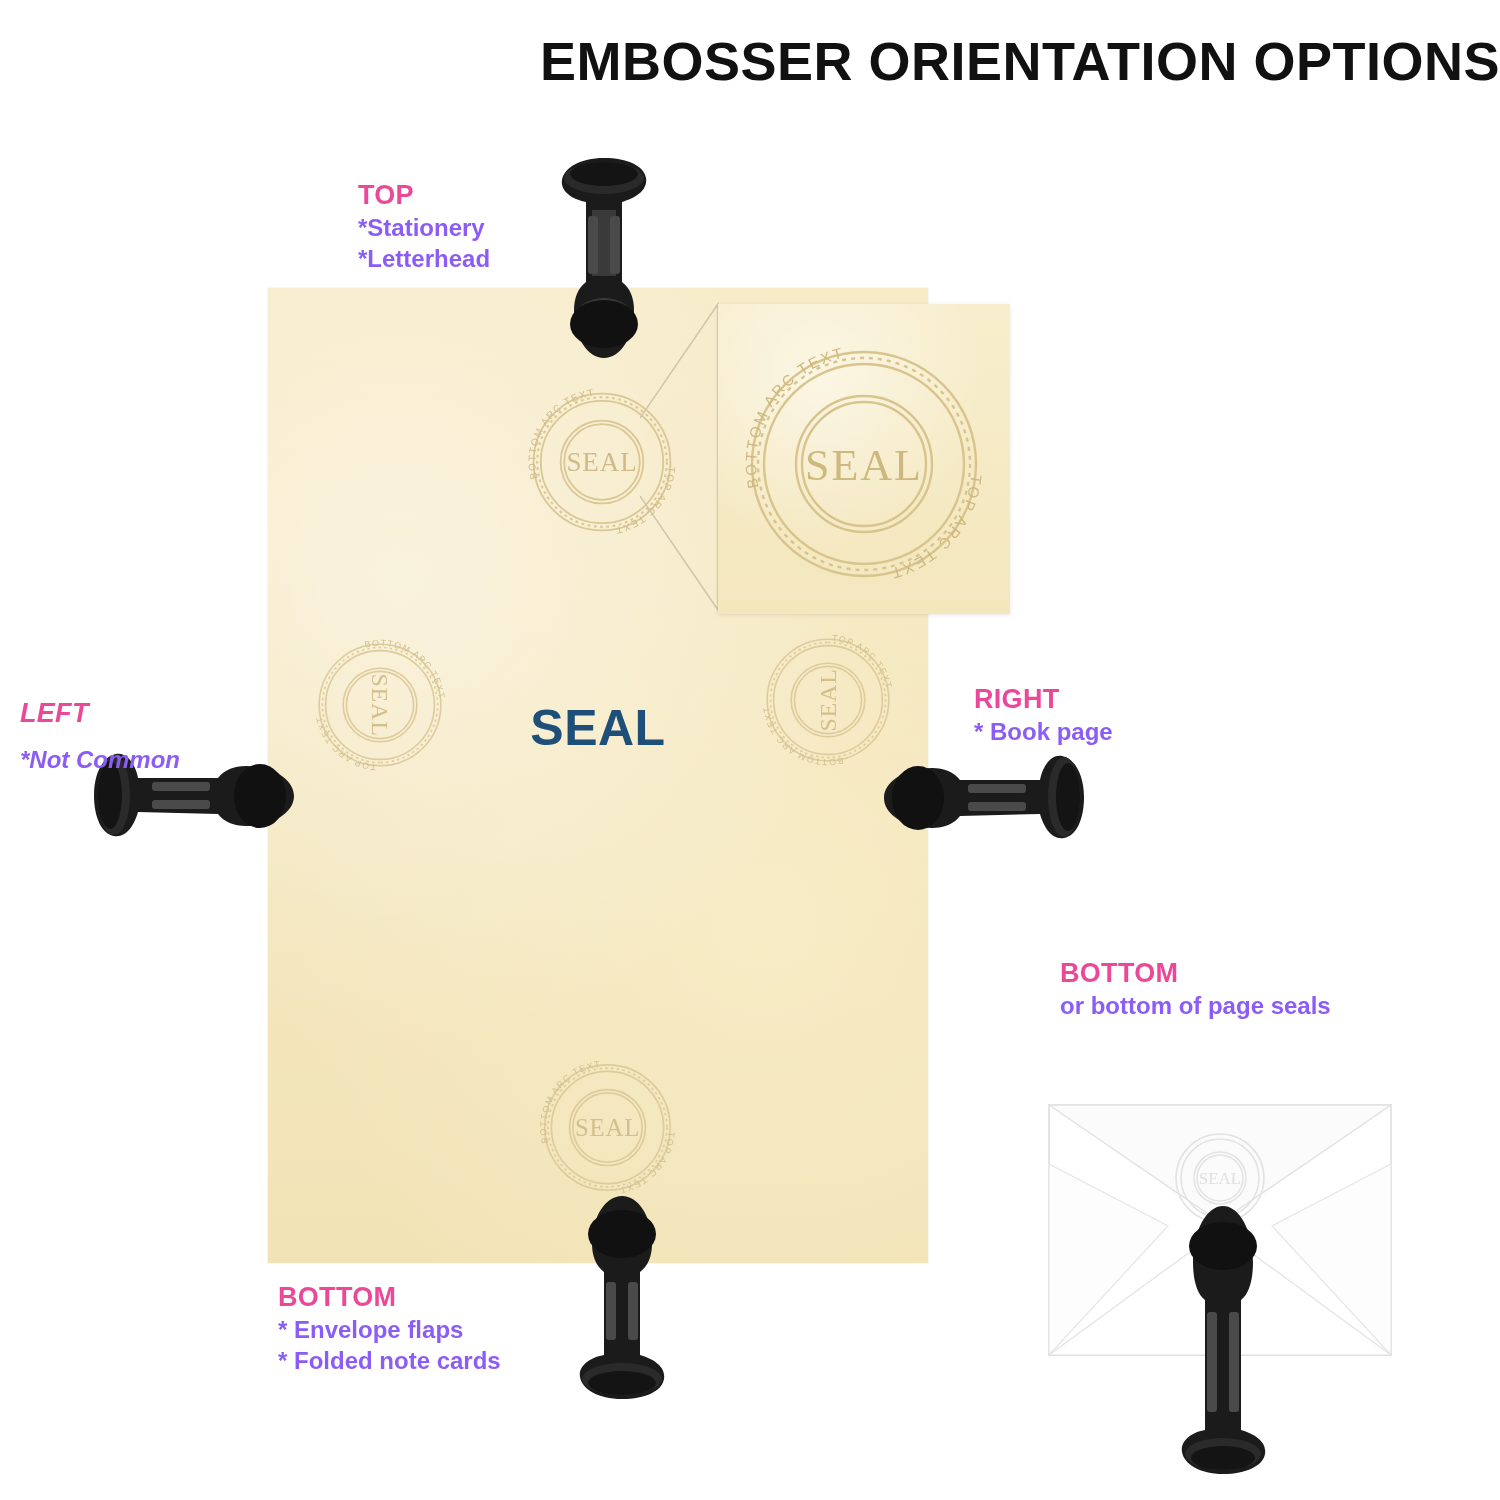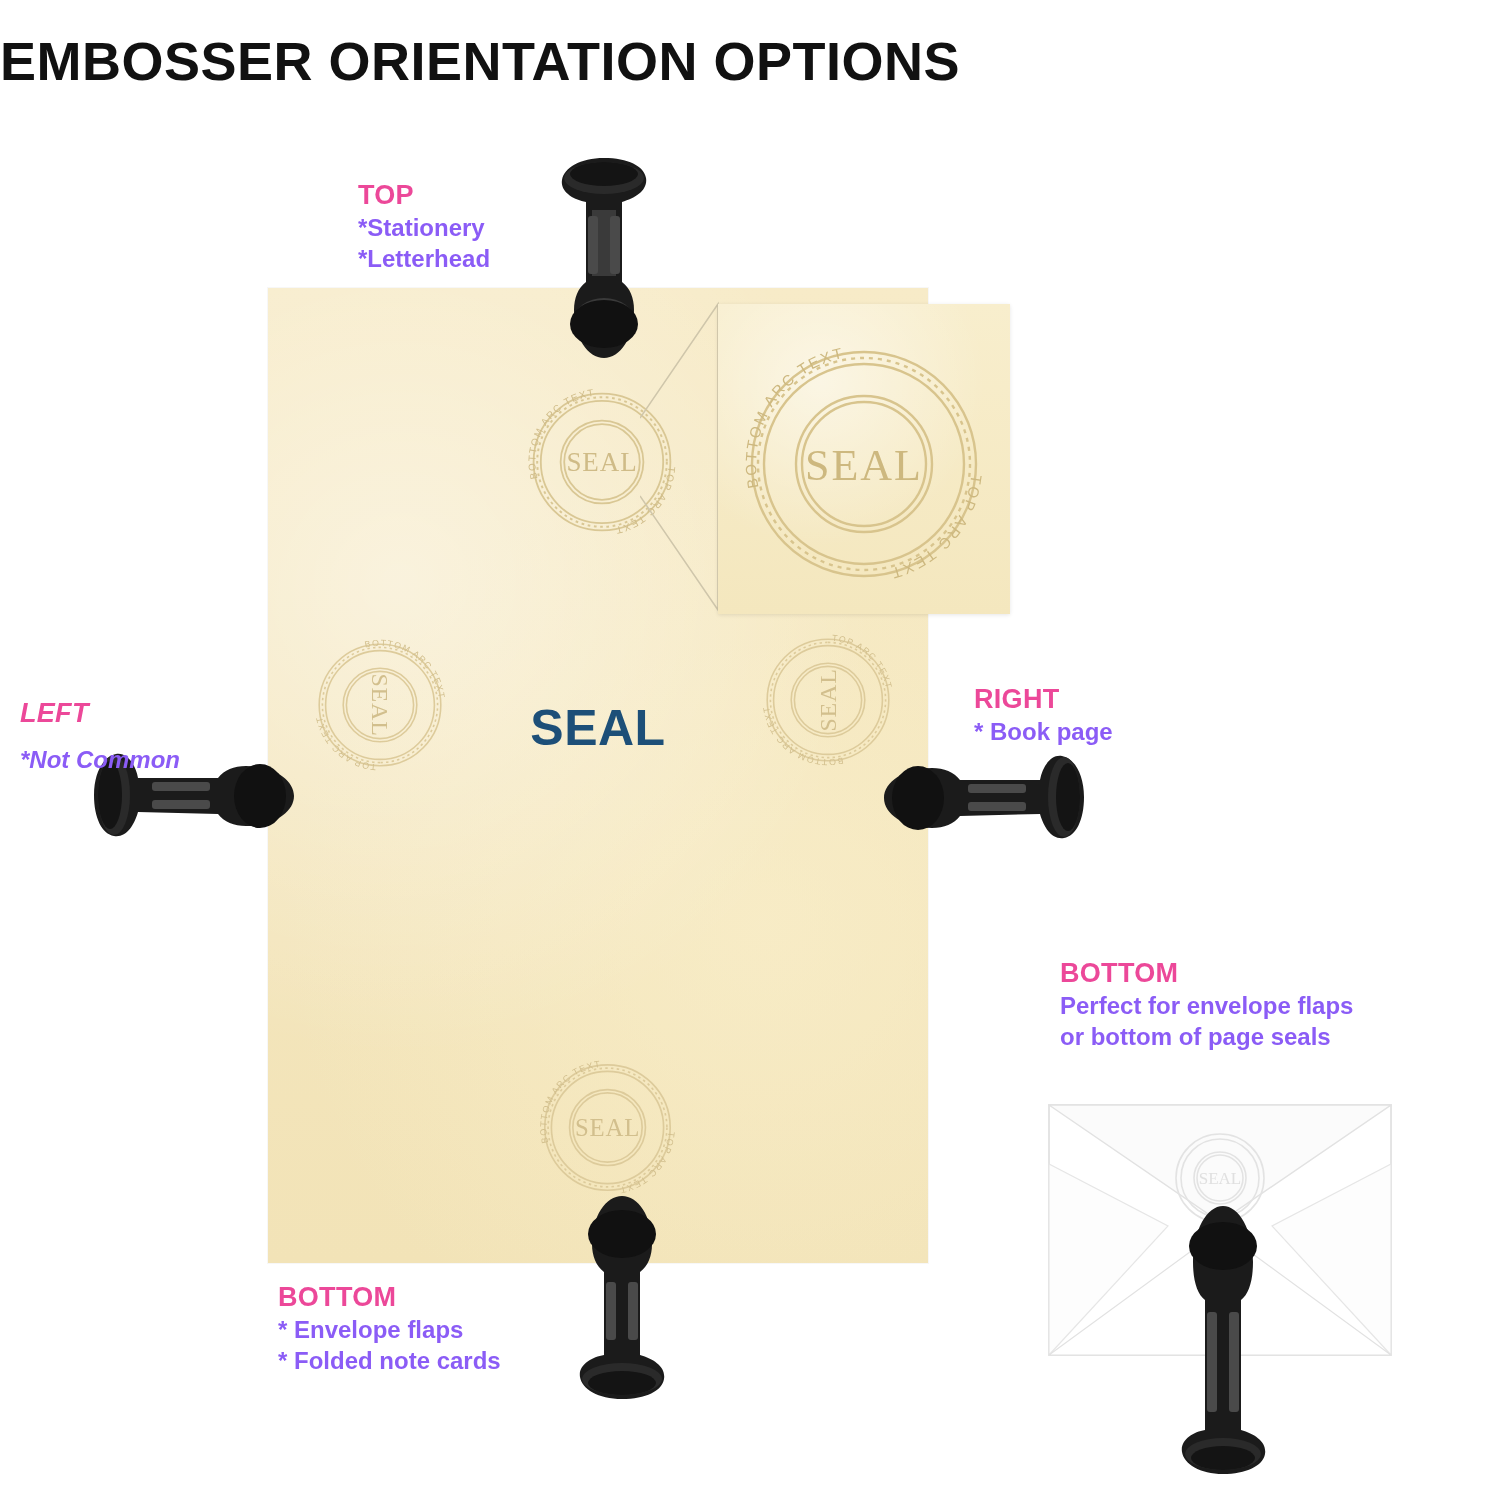--- a/index.html
+++ b/index.html
@@ -8,21 +8,21 @@
     background:#ffffff;
     font-family:"Liberation Sans", sans-serif;
     position:relative;
     overflow:hidden;
   }
   .stage{position:absolute;left:0;top:0;width:1500px;height:1500px;}
 
   
   .title{
     position:absolute;left:0;top:30px;width:1500px;
-    text-align:left;
+    text-align:right;
     font-size:54px;font-weight:bold;letter-spacing:0.5px;
     color:#111111;
   }
 
   
   .paper{
     position:absolute;left:268px;top:288px;width:660px;height:975px;
     background:#f6e9c4;
     background-image:
        radial-gradient(circle at 20% 30%, rgba(255,255,255,0.45), rgba(255,255,255,0) 55%),
@@ -317,21 +317,20 @@
   </div>
 
   <div class="label" style="left:278px;top:1282px;">
     <div class="hd">BOTTOM</div>
     <div class="ln">* Envelope flaps</div>
     <div class="ln">* Folded note cards</div>
   </div>
 
   <div class="label" style="left:1060px;top:958px;">
     <div class="hd">BOTTOM</div>
-    <div class="ln">Perfect for envelope flaps</div>
     <div class="ln">or bottom of page seals</div>
   </div>
 
   <div class="paper-center-text">
     <div>SEAL</div>
   </div>
 
 </div>
 
 </body></html>

